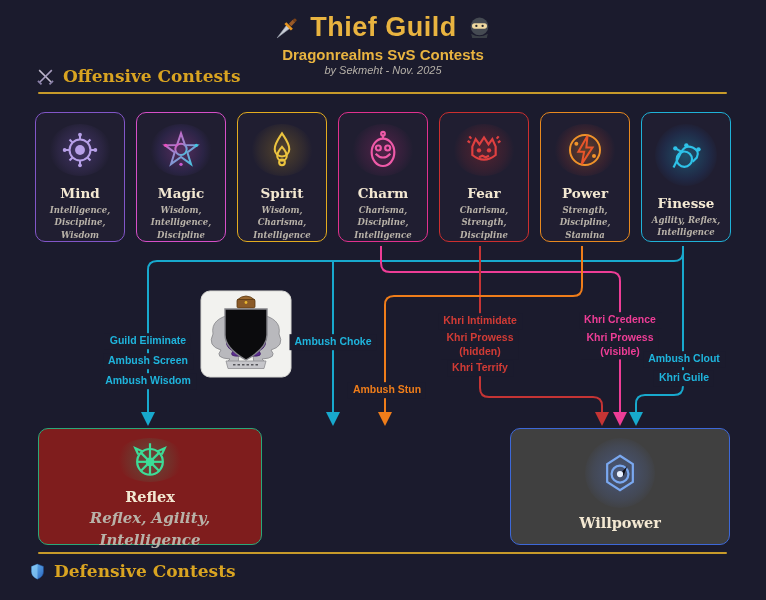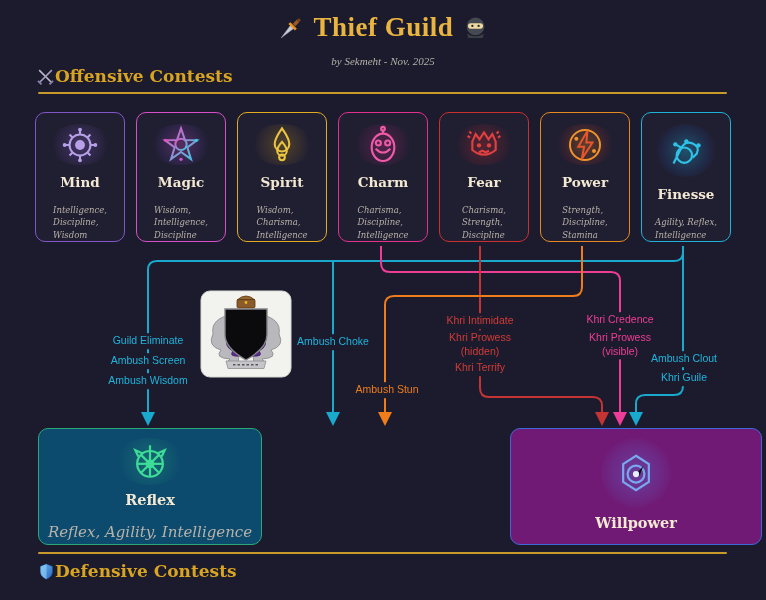--- a/index.html
+++ b/index.html
@@ -1,59 +1,59 @@
 <!DOCTYPE html>
 <html><head>
 <meta charset="utf-8">
 <style>
   html,body{margin:0;padding:0;background:#12121e;}
   .page{position:relative;width:766px;height:600px;background:#1b1b2d;overflow:hidden;
         font-family:"Liberation Sans",sans-serif;}
 
   
-  .header{position:absolute;top:12px;left:0;right:0;text-align:center;font-family:Liberation Serif, serif;}
+  .header{position:absolute;top:12px;left:0;right:0;text-align:center;}
   .title-row{font-size:27px;font-weight:bold;color:#e9b440;letter-spacing:.5px;
              display:flex;align-items:center;justify-content:center;gap:10px;}
   .subtitle{margin-top:3px;font-size:15px;font-weight:bold;color:#e9b440;}
-  .byline{margin-top:12px;font-size:11px;font-style:italic;color:#b5b0a8;}
-
-  
-  .section-header{position:absolute;display:flex;align-items:center;
+  .byline{margin-top:1px;font-size:11px;font-style:italic;color:#b5b0a8;}
+
+  
+  .section-header{position:absolute;display:flex;align-items:center;gap:8px;
                   font-family:"DejaVu Serif",serif;font-weight:bold;font-size:17px;color:#d9a421;}
   .sh-offensive{left:36px;top:66px;}
-  .sh-defensive{left:38px;top:561px;align-items:flex-end;}
+  .sh-defensive{left:29px;top:561px;align-items:flex-end;}
   .rule{position:absolute;left:38px;width:689px;height:2px;background:#c79a2a;border-radius:1px;}
   .rule-top{top:92px;}
   .rule-bottom{top:552px;}
 
   
   .offensive-row{position:absolute;left:35px;top:112px;display:flex;gap:11px;}
   .card{width:90px;height:130px;box-sizing:border-box;border:1.5px solid var(--c,#888);
         border-radius:10px;background:#201e31;display:flex;flex-direction:column;
         align-items:center;padding-top:11px;}
   .glow{width:62px;height:62px;border-radius:50%;display:flex;align-items:center;justify-content:center;}
   .cname{margin-top:9px;font-family:"DejaVu Serif",serif;font-weight:bold;font-size:13.5px;color:#f3e8d2;}
-  .cattrs{margin-top:14px;font-family:"DejaVu Serif",serif;font-style:italic;font-size:8.5px;
-          color:#b8b2a8;line-height:1.45;white-space:pre-line;}
+  .cattrs{margin-top:3px;font-family:"DejaVu Serif",serif;font-style:italic;font-size:8.5px;
+          color:#b8b2a8;text-align:center;line-height:1.45;white-space:pre-line;font-weight:bold;}
 
   
   .defcard{position:absolute;top:428px;height:117px;box-sizing:border-box;border:1.5px solid var(--c,#888);
-           border-radius:10px;background:#0c4a6e;display:flex;flex-direction:column;align-items:center;
+           border-radius:10px;background:#7f1d1d;display:flex;flex-direction:column;align-items:center;
            padding-top:9px;}
   .defcard .glow{width:70px;height:70px;}
   .defcard .cname{font-size:14.5px;margin-top:6px;}
   .defcard .cattrs{font-size:15px;}
   .dc-reflex{left:38px;width:224px;}
   .dc-fortitude{left:275px;width:223px;}
-  .dc-willpower{left:510px;width:252px;background:#701a75;}
+  .dc-willpower{left:510px;width:220px;background:#404040;}
 
   
   .wires{position:absolute;left:0;top:0;pointer-events:none;}
   .wlabel{position:absolute;transform:translate(-50%,-50%);background:#1b1b2d;
-          padding:1px 5px;font-weight:normal;font-size:10.5px;white-space:pre-line;
+          padding:1px 5px;font-weight:bold;font-size:10.5px;white-space:pre-line;
           text-align:center;line-height:1.3;}
   .lteal{color:#1fb4dc}.lpink{color:#ee3d96}.lred{color:#d13b35}.lorange{color:#ef7d1a}
 
   
   .crest{position:absolute;left:200px;top:290px;width:92px;height:88px;}
 
   svg{display:block;}
 </style>
 </head>
 <body>
@@ -95,20 +95,21 @@
       </svg>
       <span>Thief Guild</span>
       <svg width="25" height="25" viewBox="0 0 24 24">
         <circle cx="12" cy="11" r="8.5" fill="#454a52"></circle>
         <path d="M4,18 Q12,23 20,18 L19,22 H5 Z" fill="#3a3f46"></path>
         <rect x="4.8" y="7.8" width="14.4" height="5.4" rx="2.6" fill="#f0d9a0"></rect>
         <circle cx="9" cy="10.5" r="1.1" fill="#23262b"></circle>
         <circle cx="15" cy="10.5" r="1.1" fill="#23262b"></circle>
       </svg>
     </div>
+    <div class="subtitle">Dragonrealms SvS Contests</div>
     <div class="byline">by Sekmeht - Nov. 2025</div>
   </div>
 
   <div class="section-header sh-offensive">
     <svg width="19" height="19" viewBox="0 0 24 24">
       <line x1="4" y1="4" x2="19" y2="19" stroke="#c0bacd" stroke-width="2"></line>
       <line x1="20" y1="4" x2="5" y2="19" stroke="#a89ec0" stroke-width="2"></line>
       <line x1="2.5" y1="17.5" x2="7" y2="22" stroke="#8a80a8" stroke-width="2.4"></line>
       <line x1="21.5" y1="17.5" x2="17" y2="22" stroke="#8a80a8" stroke-width="2.4"></line>
     </svg>

